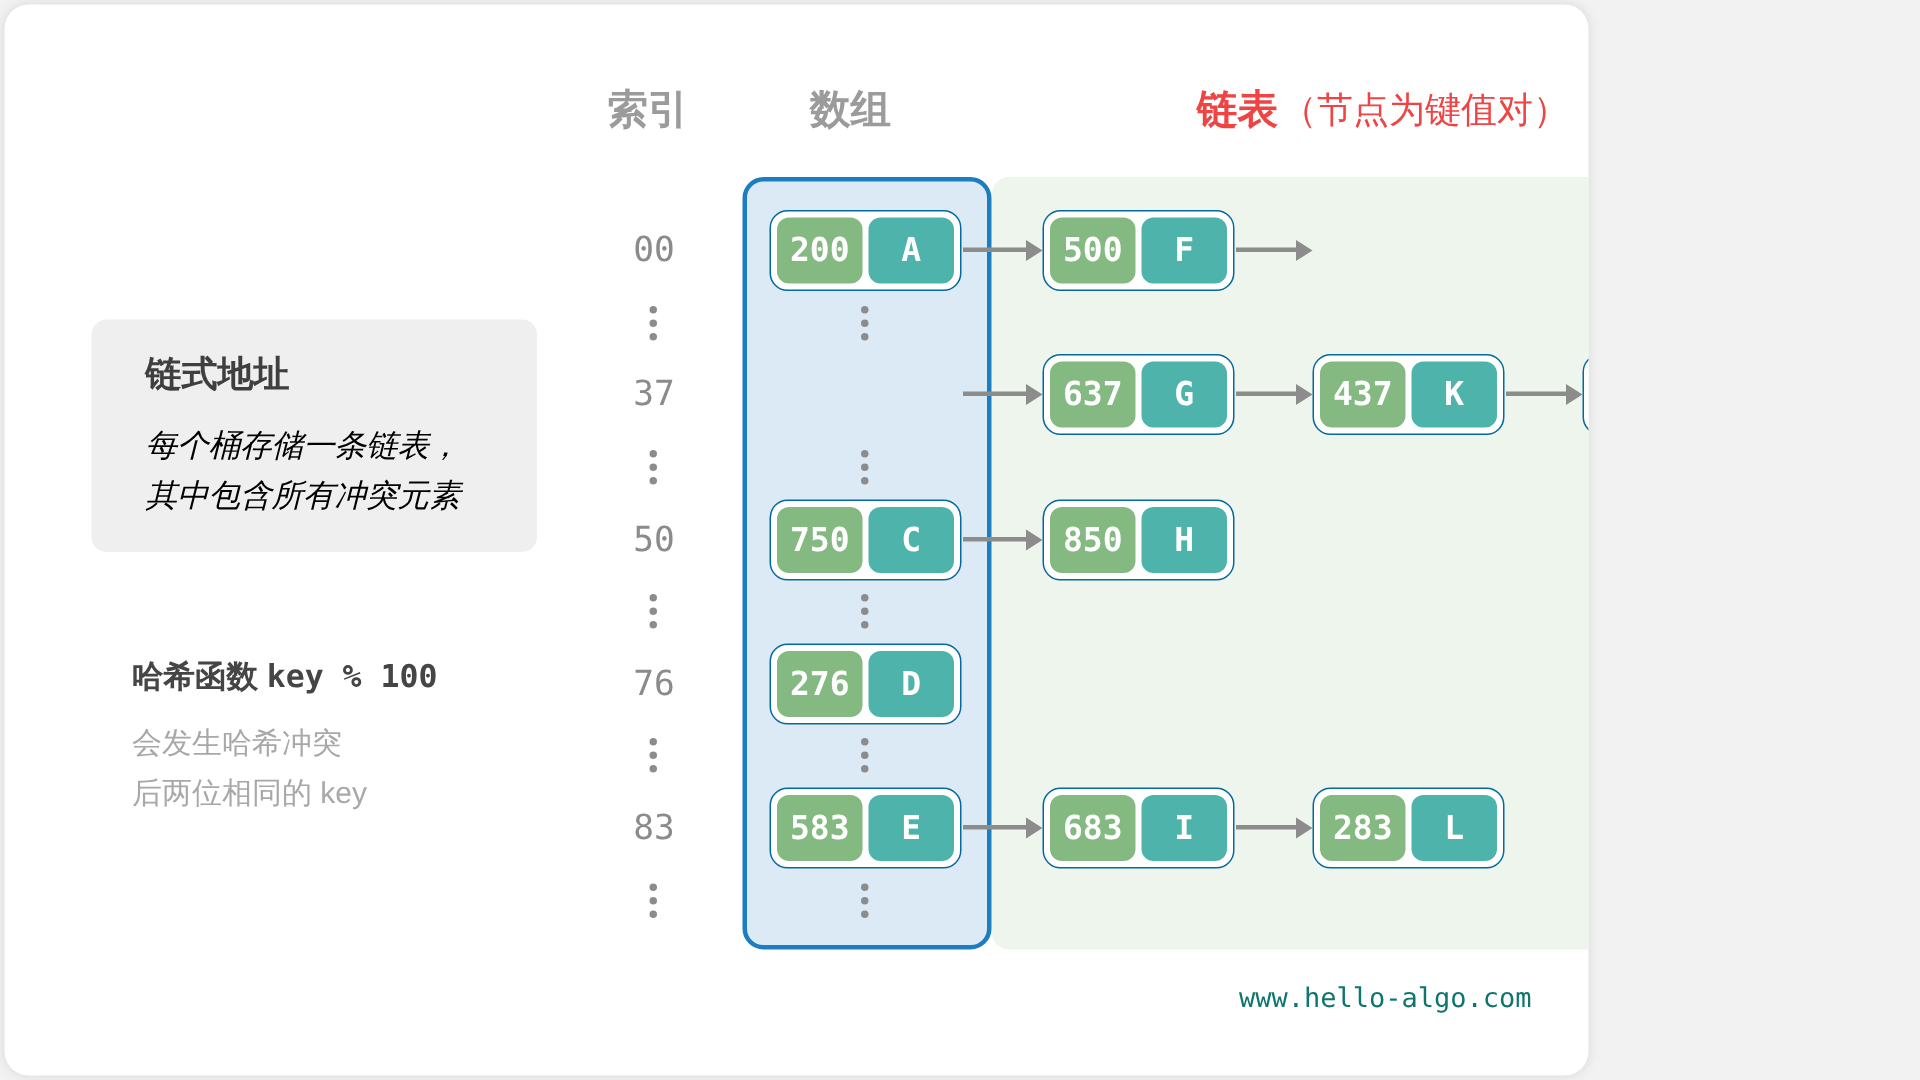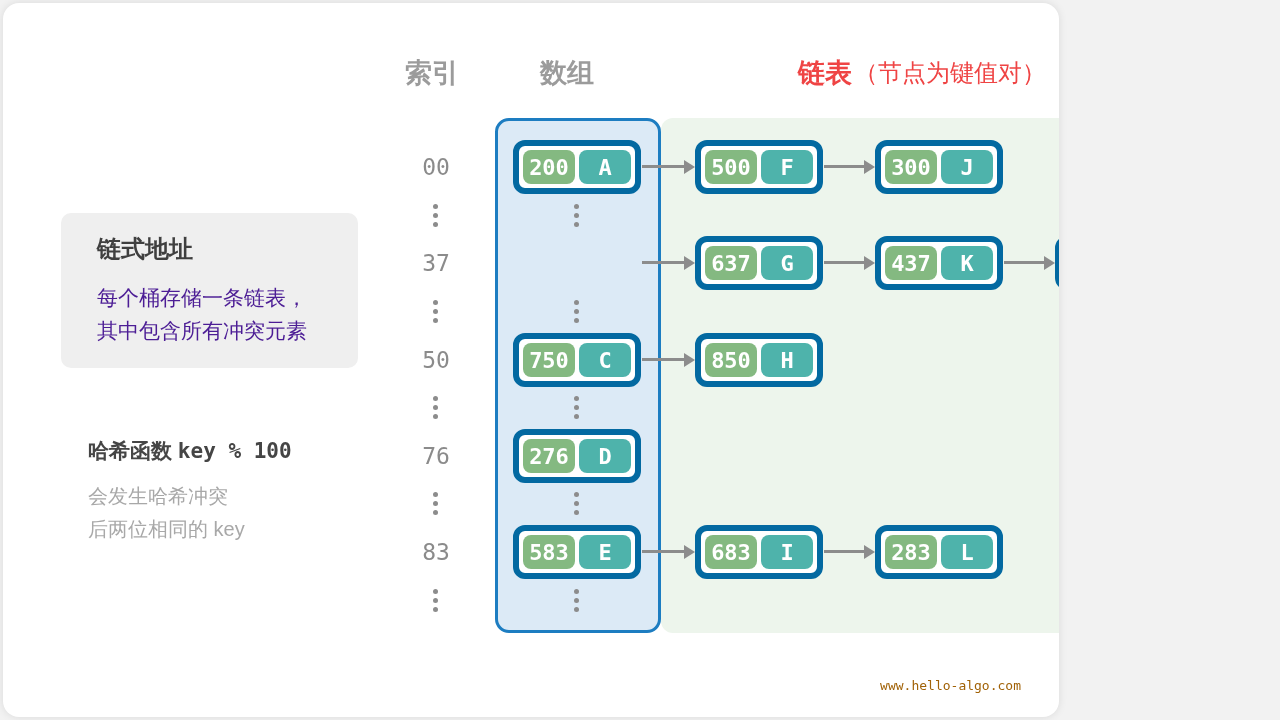--- a/index.html
+++ b/index.html
@@ -12,53 +12,53 @@
   #h-index{left:369px;width:120px;}
   #h-array{left:504px;width:120px;}
   .list-header-group{position:absolute;left:795px;top:52px;display:flex;align-items:center;color:#ef4444;}
   .list-header-group .lh-main{font-size:27px;font-weight:700;}
   .list-header-group .lh-note{font-size:24px;font-weight:400;margin-left:2px;}
 
   
   .note-box{position:absolute;left:58px;top:210px;width:297px;height:155px;background:#efefef;
     border-radius:10px;box-sizing:border-box;padding:20px 36px;}
   .note-box .nb-title{font-size:24px;font-weight:700;color:#3f3f3f;margin-bottom:16px;}
-  .note-box .nb-line{font-size:21px;color:#4c1d95;line-height:33px;}
+  .note-box .nb-line{font-size:21px;color:#000000;line-height:33px;font-style:italic;}
   .hash-title{position:absolute;left:85px;top:434px;font-size:21px;font-weight:700;color:#454545;}
   .hash-title .code{font-family:"DejaVu Sans Mono",monospace;}
   .hash-note{position:absolute;left:85px;top:477px;font-size:20px;color:#a8a8a8;line-height:33px;}
 
   
   .array-panel{position:absolute;left:492px;top:115px;width:166px;height:515px;box-sizing:border-box;
     background:#dceaf6;border:3px solid #1d7dc1;border-radius:14px;z-index:2;}
   .list-panel{position:absolute;left:658px;top:115px;width:557px;height:515px;
     background:#edf5ec;border-radius:12px;z-index:1;}
 
   
   .idx{position:absolute;left:389px;width:88px;text-align:center;font-family:"DejaVu Sans Mono",monospace;
     font-size:23px;color:#8b8b8b;line-height:28px;z-index:3;}
   .dots{position:absolute;width:5px;z-index:3;}
   .dots i{display:block;width:5px;height:5px;border-radius:50%;background:#8c8c8c;margin:0 0 4px 0;}
   .dots i:last-child{margin-bottom:0;}
 
   
   .kv-node{position:absolute;width:128px;height:54px;box-sizing:border-box;background:#ffffff;
-    border:6px solid #0369a1;border-radius:12px;display:flex;gap:4px;padding:4px;z-index:4;}
+    border:1px solid #0369a1;border-radius:12px;display:flex;gap:4px;padding:4px;z-index:4;}
   .kv-node .cell{flex:1;border-radius:8px;display:flex;align-items:center;justify-content:center;
     color:#ffffff;font-family:"DejaVu Sans Mono",monospace;font-size:22px;font-weight:700;}
   .kv-node .key{background:#84b981;}
   .kv-node .val{background:#4eb3ab;}
 
   
   .arrow{position:absolute;height:3px;background:#8c8c8c;z-index:5;}
   .arrow::after{content:"";position:absolute;right:-11px;top:-5.5px;width:0;height:0;
     border-left:11px solid #8c8c8c;border-top:7px solid transparent;border-bottom:7px solid transparent;}
 
-  .watermark{position:absolute;right:38px;top:675px;font-family:"DejaVu Sans Mono",monospace;
-    font-size:13px;color:#a16207;}
+  .watermark{position:absolute;right:38px;top:652px;font-family:"DejaVu Sans Mono",monospace;
+    font-size:18px;color:#0f766e;}
 </style>
 </head>
 <body>
 
 <div class="canvas">
 
   <div id="h-index" class="col-header">索引</div>
   <div id="h-array" class="col-header">数组</div>
   <div class="list-header-group">
     <span class="lh-main">链表</span>
@@ -143,24 +143,20 @@
   <div class="kv-node" style="left:510px;top:137px">
     <span class="cell key">200</span>
     <span class="cell val">A</span>
   </div>
   <div class="arrow" style="left:639px;top:162px;width:42px"></div>
   <div class="kv-node" style="left:692px;top:137px">
     <span class="cell key">500</span>
     <span class="cell val">F</span>
   </div>
   <div class="arrow" style="left:821px;top:162px;width:40px"></div>
-  <div class="kv-node" style="left:872px;top:137px">
-    <span class="cell key">300</span>
-    <span class="cell val">J</span>
-  </div>
 
   <div class="arrow" style="left:639px;top:258px;width:42px"></div>
   <div class="kv-node" style="left:692px;top:233px">
     <span class="cell key">637</span>
     <span class="cell val">G</span>
   </div>
   <div class="arrow" style="left:821px;top:258px;width:40px"></div>
   <div class="kv-node" style="left:872px;top:233px">
     <span class="cell key">437</span>
     <span class="cell val">K</span>

